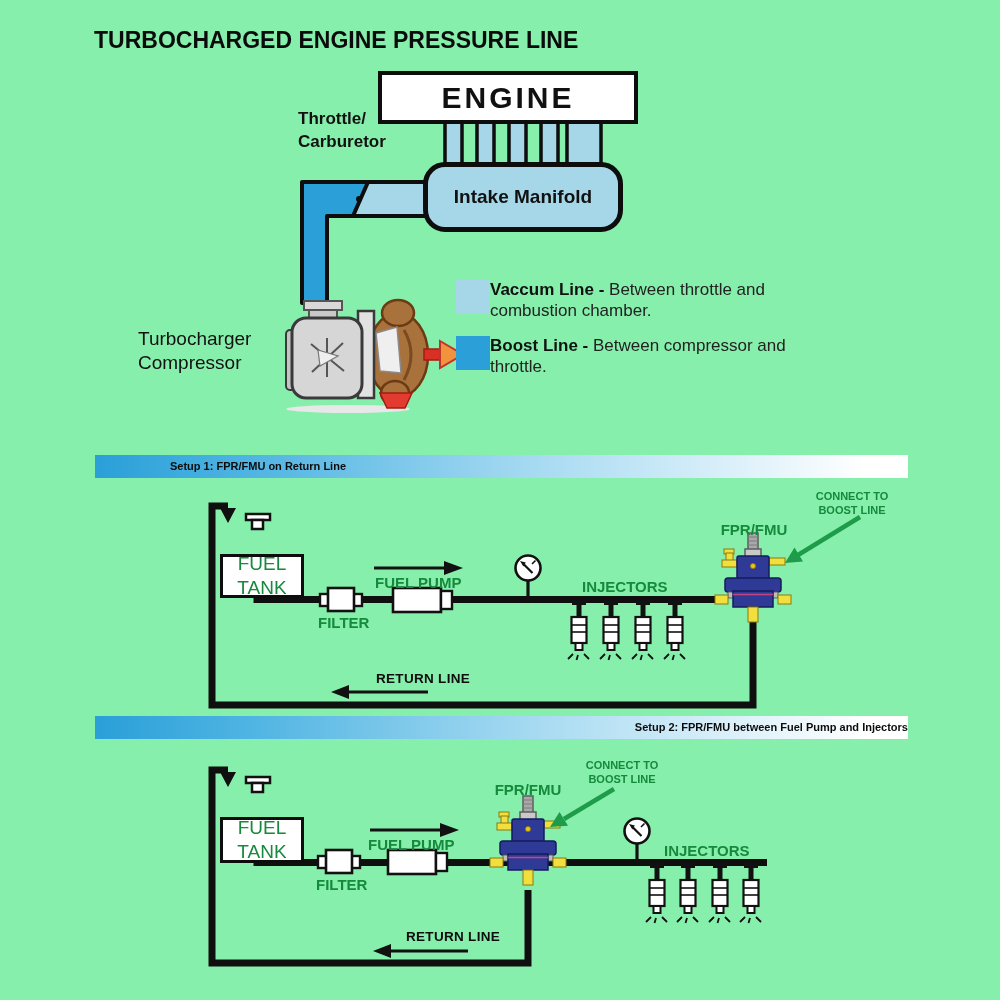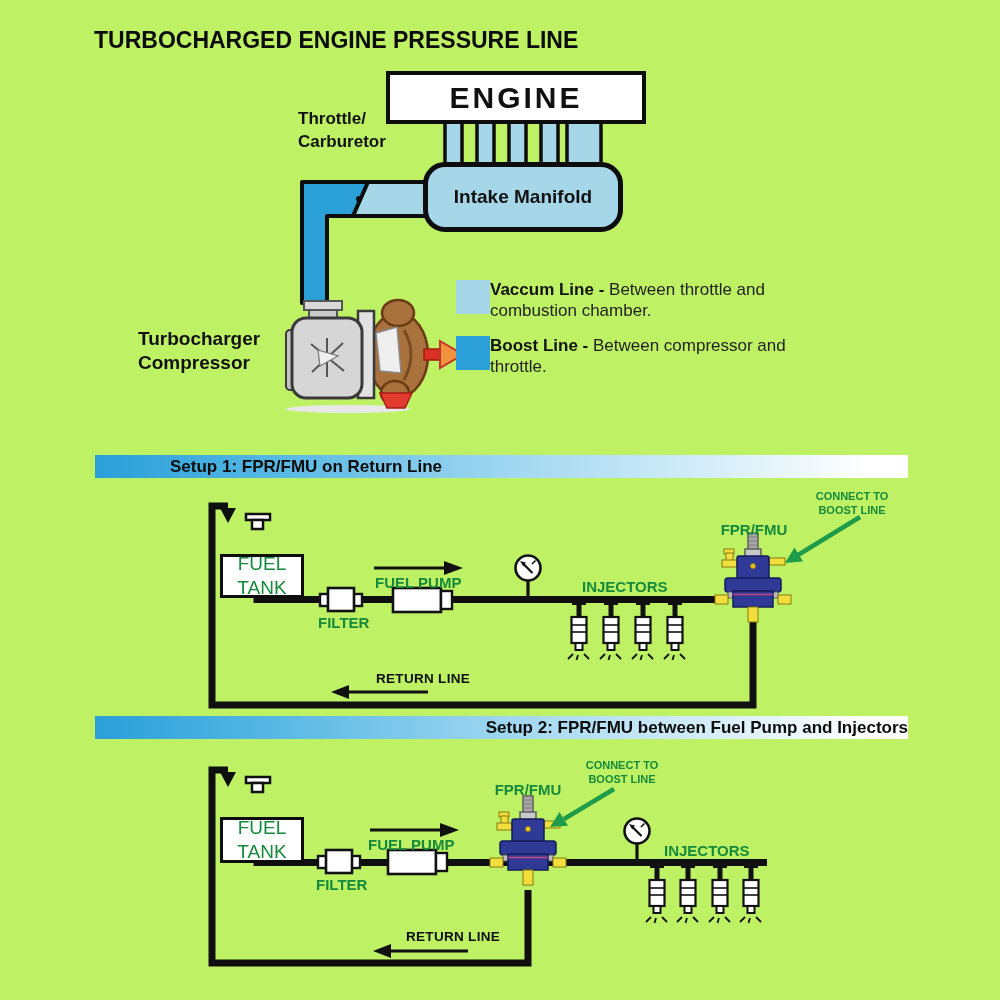--- a/index.html
+++ b/index.html
@@ -1,38 +1,38 @@
 <!DOCTYPE html>
 <html style="--vacuum: #a6d7e8; --boost: #2a9fd8; --green: #168a3c; --green_arrow: #1f9c49;"><head>
 <meta charset="utf-8">
 <style>
   html,body{margin:0;padding:0;background:#fff;}
   body{font-family:"Liberation Sans", sans-serif;color:#111;}
-  .page{position:relative;width:1000px;height:1000px;background:#bef264;overflow:hidden;}
+  .page{position:relative;width:1000px;height:1000px;background:#86efac;overflow:hidden;}
   .pre{white-space:pre-line;}
   #shapes{position:absolute;left:0;top:0;z-index:1;}
   .lbl{position:absolute;z-index:2;}
   .title{left:94px;top:27px;font-size:23px;font-weight:bold;letter-spacing:0px;color:#0b0b0b;}
-  .engine-box{left:386px;top:71px;width:252px;height:45px;background:#fff;border:4px solid #0d0d0d;
+  .engine-box{left:378px;top:71px;width:252px;height:45px;background:#fff;border:4px solid #0d0d0d;
     display:flex;align-items:center;justify-content:center;font-size:30px;font-weight:bold;letter-spacing:3px;}
   .throttle{left:298px;top:108px;font-size:17px;font-weight:bold;line-height:1.35;}
   .manifold{left:423px;top:162px;width:190px;height:60px;background:var(--vacuum);border:5px solid #0d0d0d;
     border-radius:22px;display:flex;align-items:center;justify-content:center;font-size:19px;font-weight:bold;}
-  .turbo-lbl{left:138px;top:327px;font-size:19px;font-weight:bold;line-height:1.25;}
+  .turbo-lbl{left:138px;top:327px;font-size:19px;font-weight:normal;line-height:1.25;}
   .legend{left:456px;top:280px;width:430px;}
   .leg-row{display:flex;gap:0;margin-bottom:15px;align-items:flex-start;}
   .swatch{width:34px;height:34px;flex:0 0 34px;}
   .swatch.vac{background:var(--vacuum);}
   .swatch.boo{background:var(--boost);}
   .leg-text{font-size:17px;line-height:1.22;width:300px;color:#222;}
   .leg-text b{color:#111;}
   .section-h{left:118px;top:428px;font-size:17.5px;font-weight:bold;letter-spacing:.3px;}
   .banner{left:95px;top:455px;width:813px;height:23px;
     background:linear-gradient(90deg, var(--boost) 0%, #4db3e2 18%, #a9dbf2 55%, #ffffff 95%);
-    font-size:17px;font-weight:bold;line-height:23px;padding-left:0;color:#0c0c0c;}
+    font-size:11px;font-weight:bold;line-height:23px;padding-left:0;color:#0c0c0c;}
   .banner span{padding-left:75px;}
   .banner.b2{top:716px;text-align:right;}
   .tank{background:#fff;border:3px solid #0d0d0d;display:flex;align-items:center;justify-content:center;
     text-align:center;font-size:19px;font-weight:normal;line-height:1.25;color:var(--green);margin-top:31px;}
   .tank1{left:220px;top:523px;width:78px;height:38px;}
   .tank2{left:220px;top:786px;width:78px;height:40px;}
   .green-lbl{color:var(--green);font-weight:bold;font-size:15px;}
   .connect{color:var(--green);font-weight:bold;font-size:11px;line-height:1.3;text-align:center;width:100px;}
   .return-lbl{font-size:13.5px;font-weight:bold;letter-spacing:.3px;color:#0d0d0d;margin-left:39px;}
 </style>

